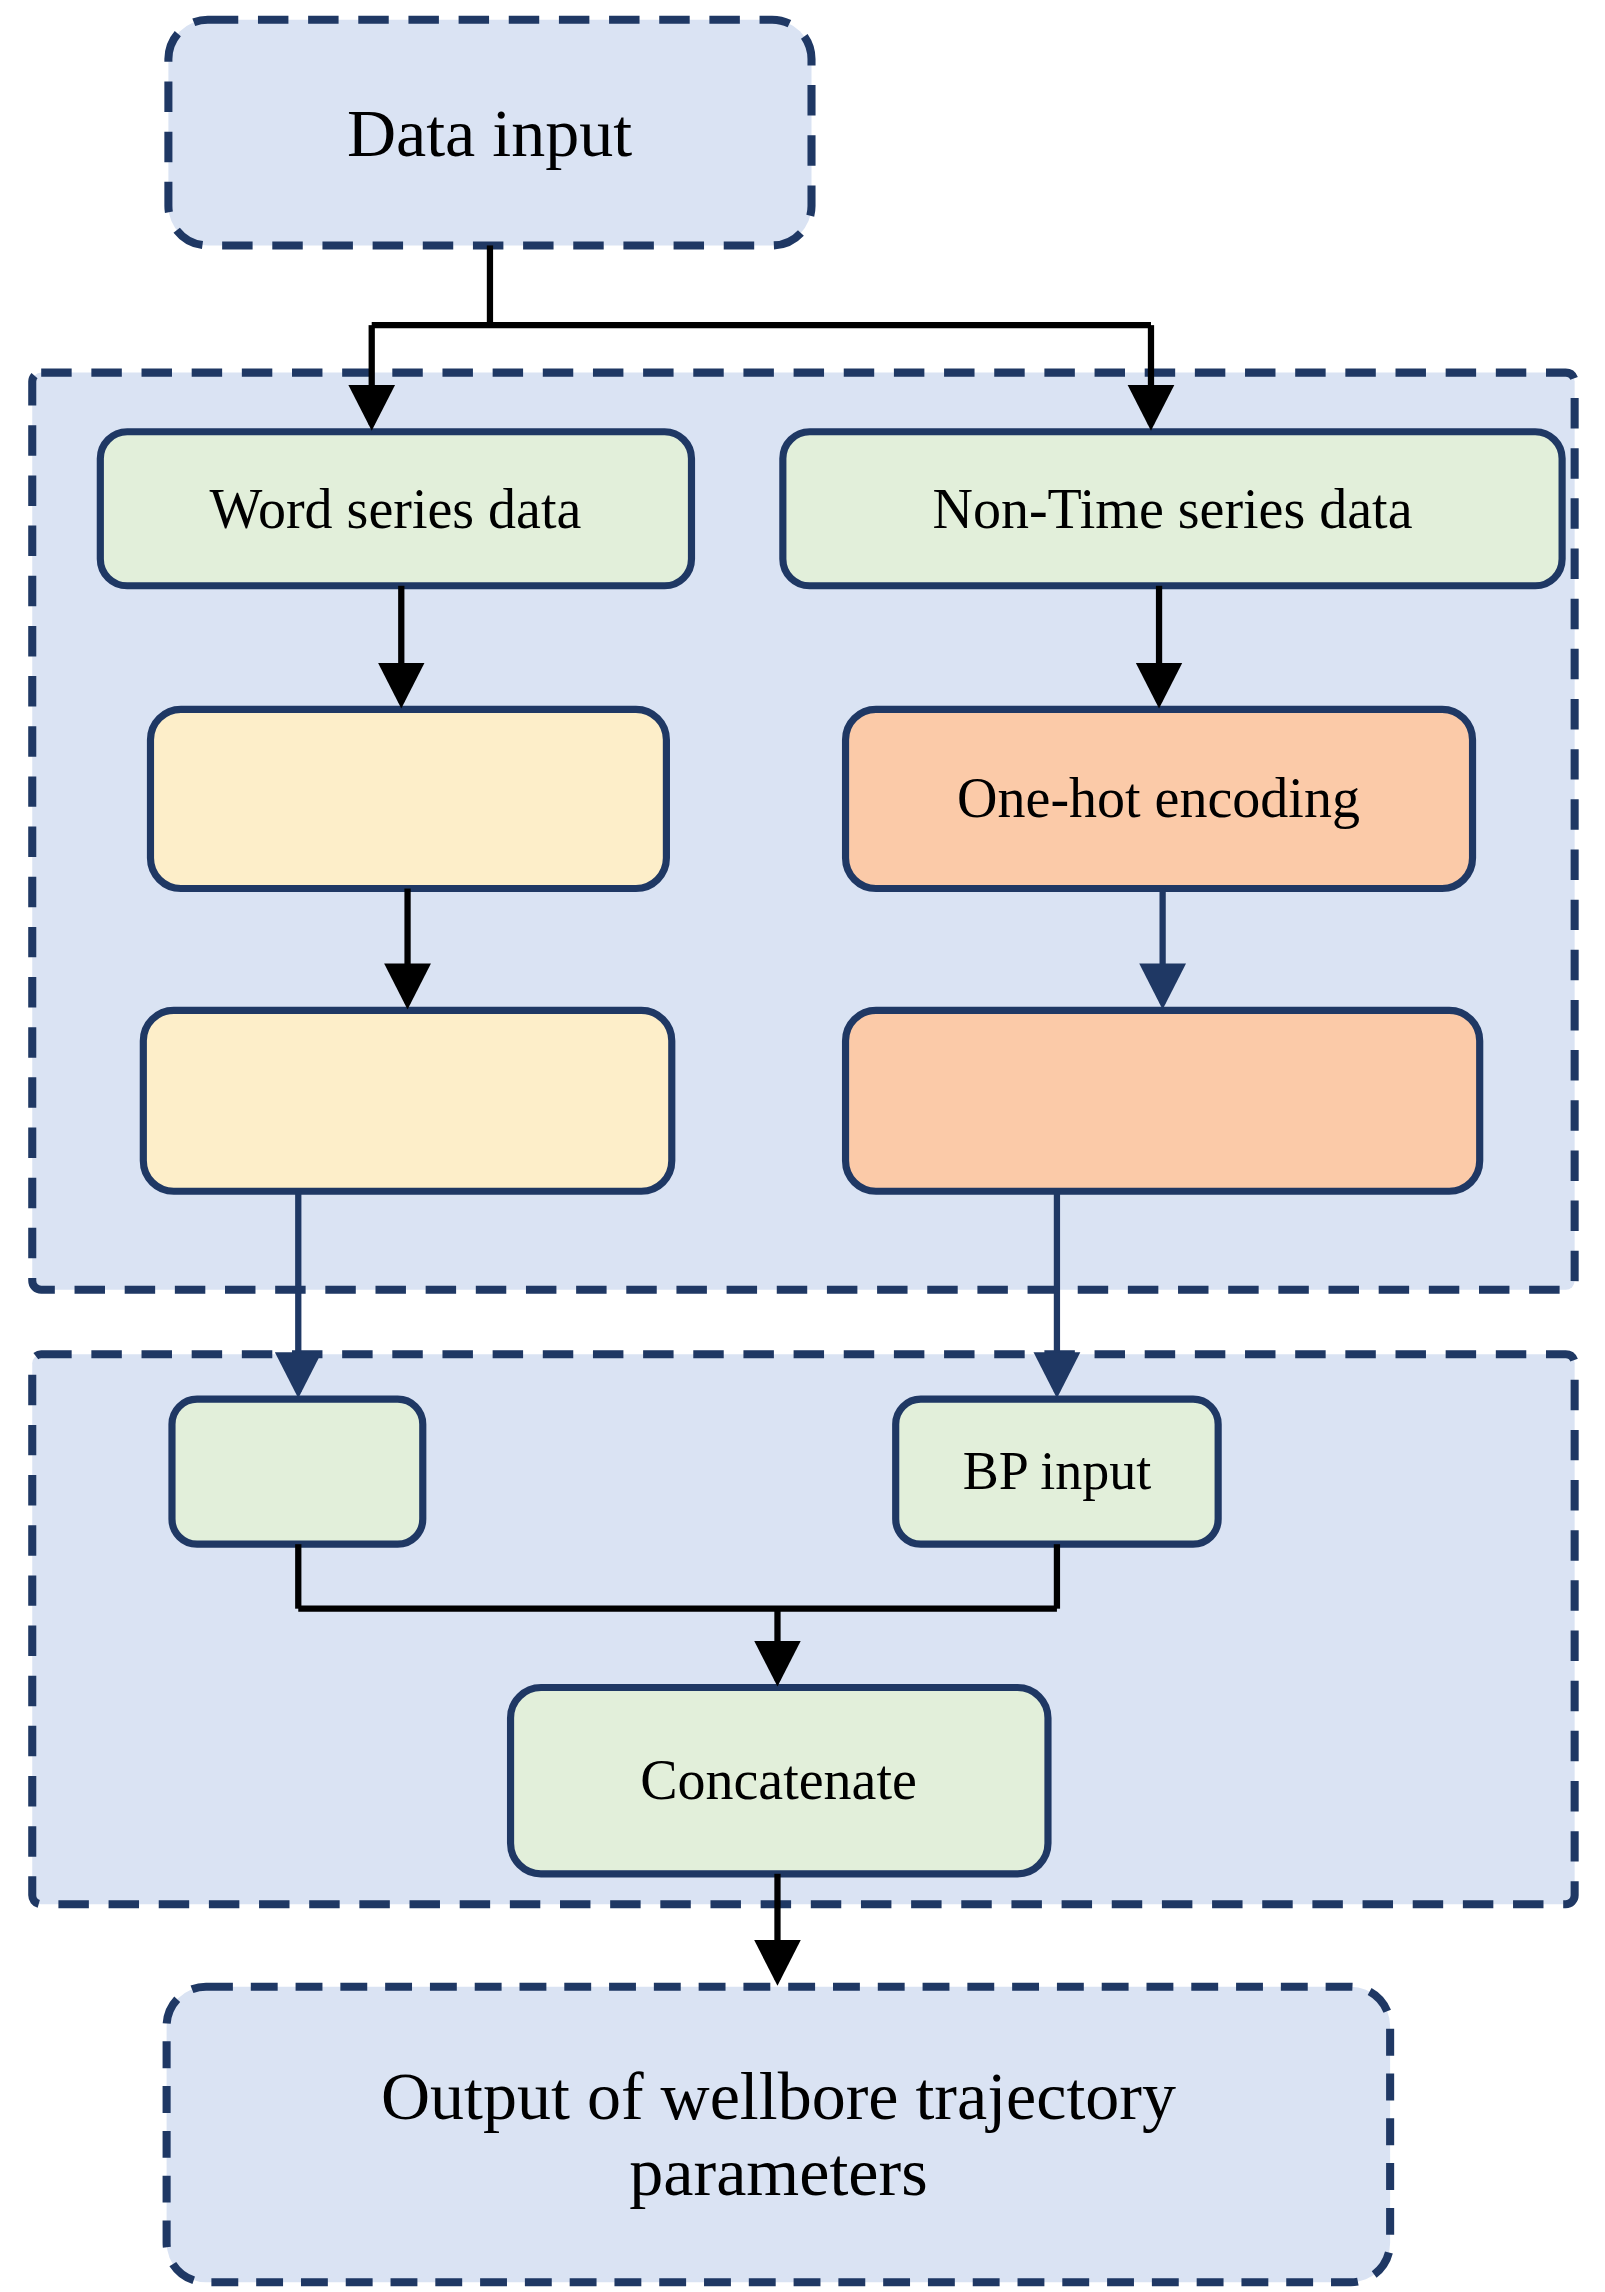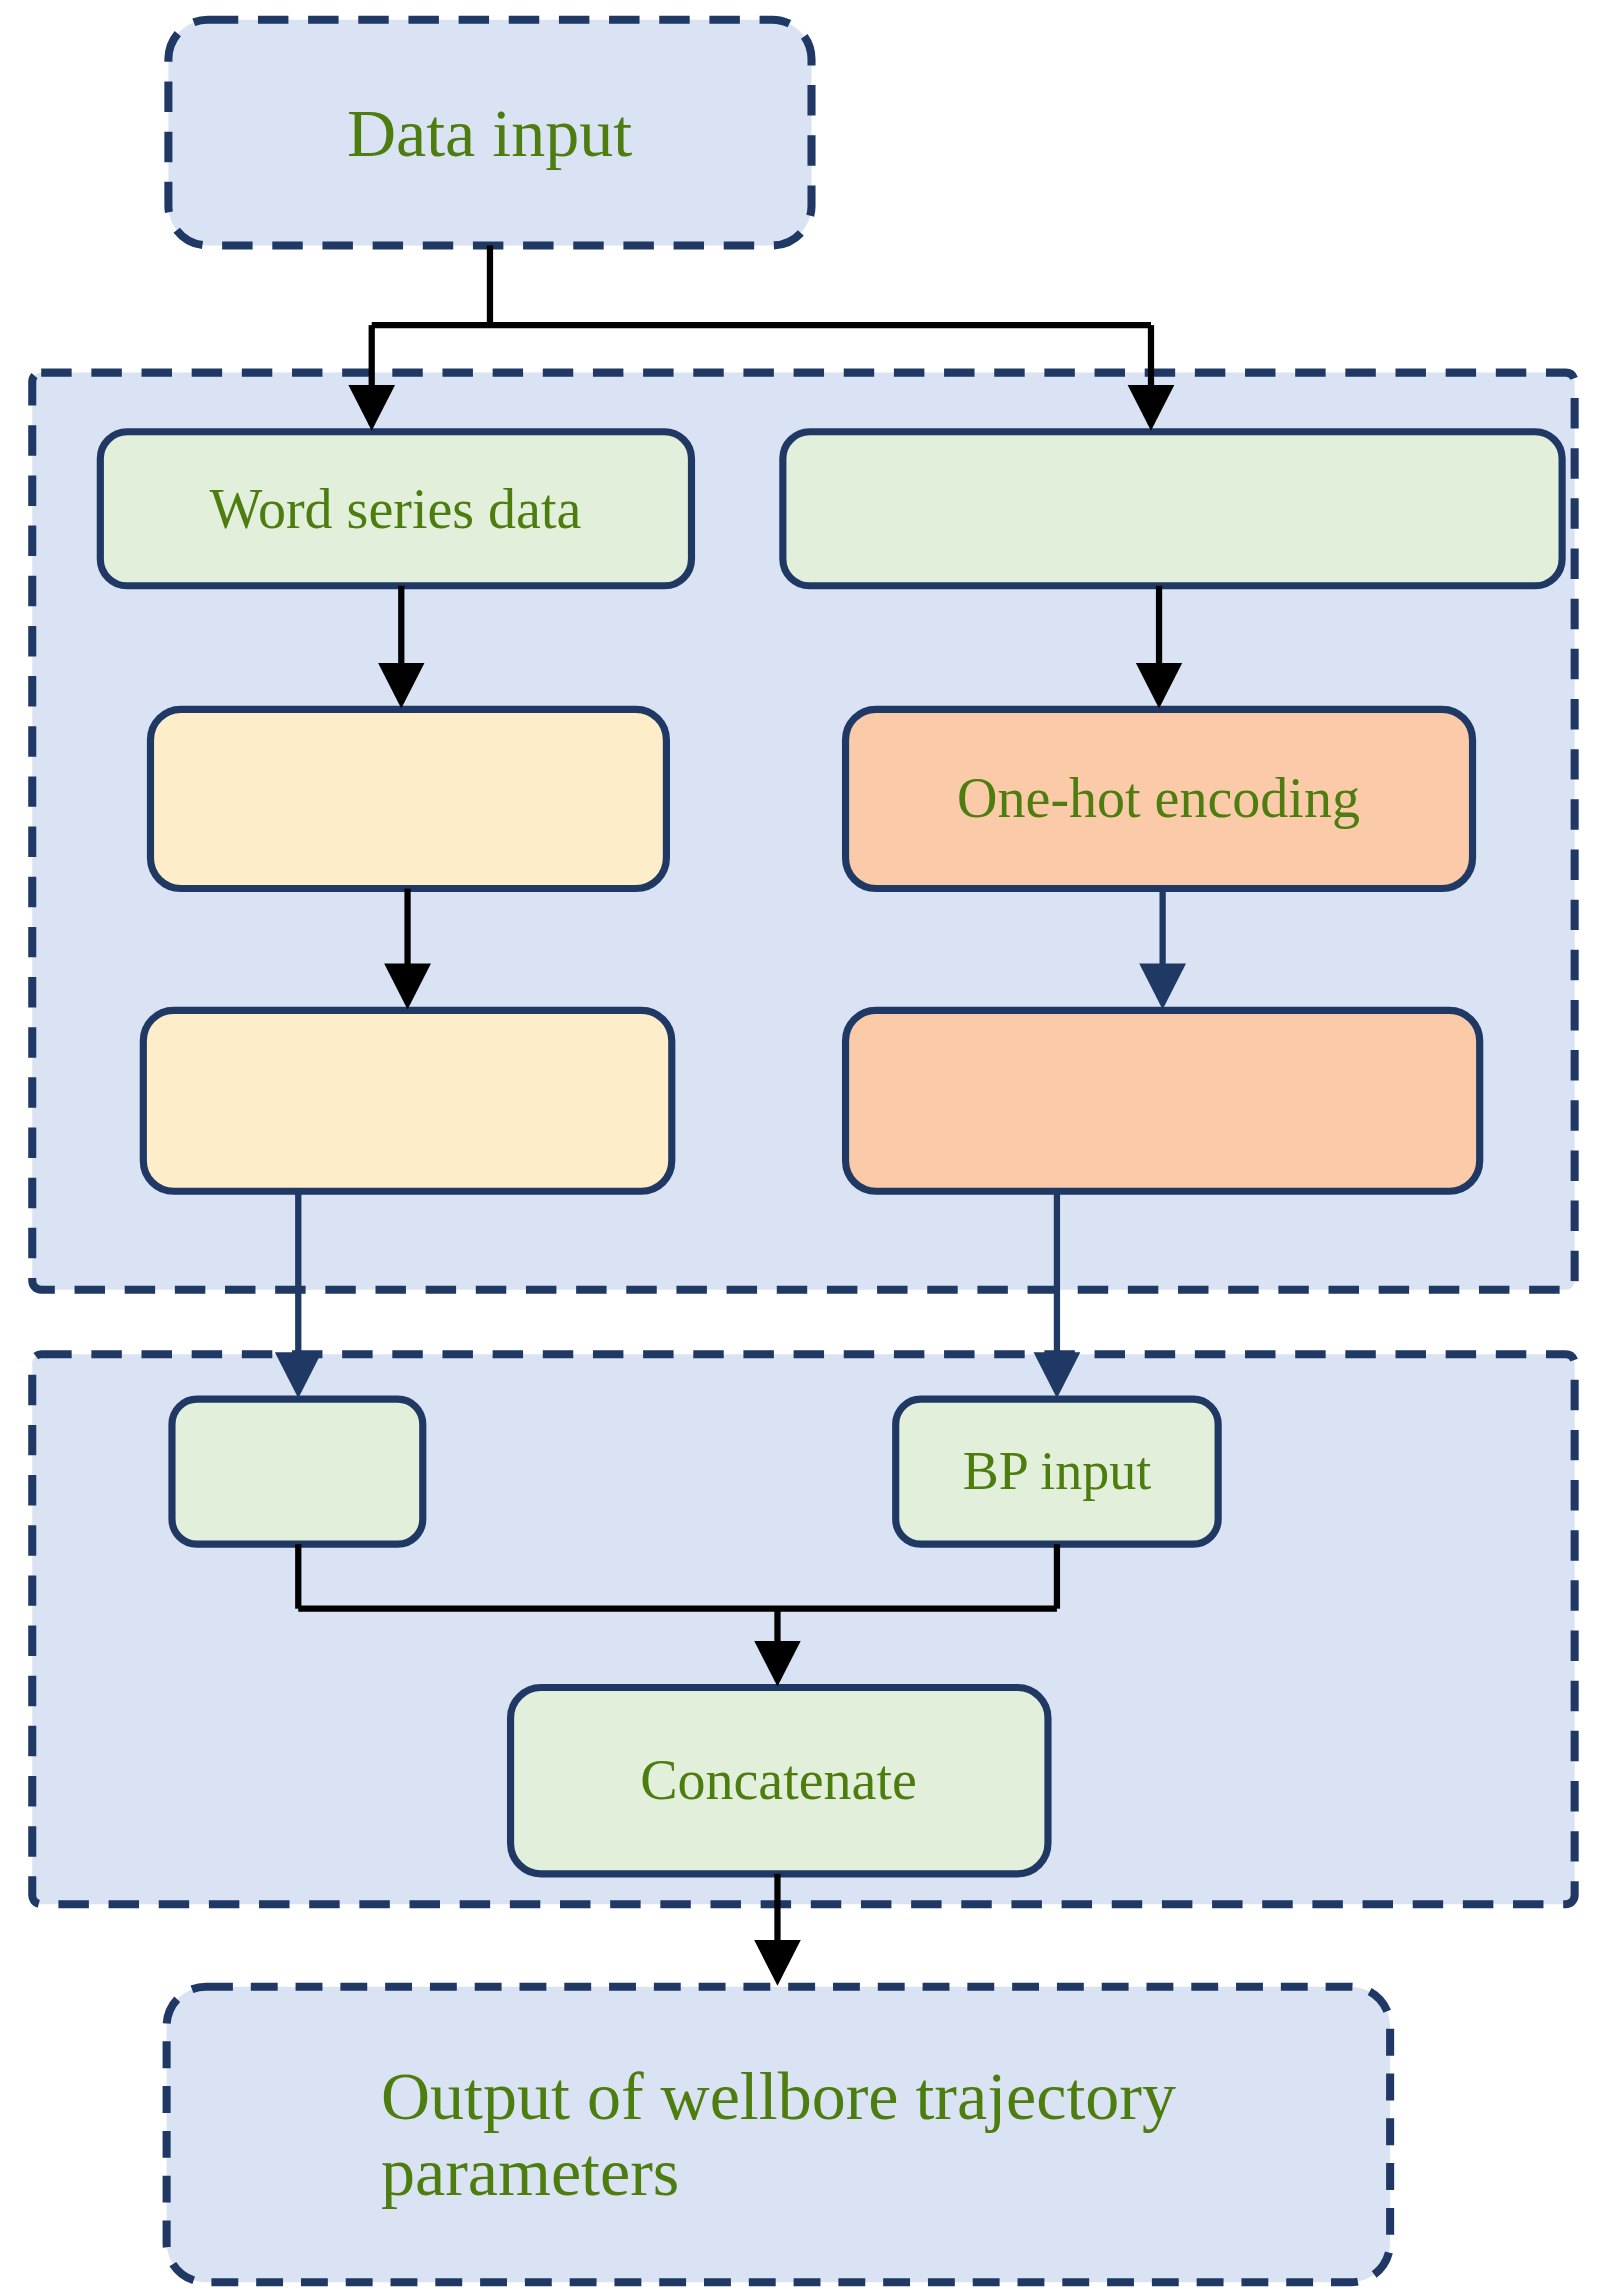--- a/index.html
+++ b/index.html
@@ -20,22 +20,22 @@
     top: 0;
     left: 0;
     width: 1606px;
     height: 2293px;
   }
   .node-label {
     position: absolute;
     display: flex;
     align-items: center;
     justify-content: center;
-    text-align: left;
-    color: #4d7c0f;
+    text-align: center;
+    color: #000000;
     font-family: "Liberation Serif", "DejaVu Serif", serif;
     font-weight: 400;
     line-height: 1.12;
     white-space: pre-line;
     pointer-events: none;
   }
   .grp-label { font-size: 68px; }
   .box-label { font-size: 56px; }
   .box-label-sm { font-size: 54px; }
 </style>
@@ -98,20 +98,21 @@
     <path d="M 333 1796 L 1180 1796" fill="none" stroke="#000000" stroke-width="7"></path>
     <path d="M 868 1796 L 868 1876" fill="none" stroke="#000000" stroke-width="7" marker-end="url(#arrowBlack)"></path>
 
     <path d="M 868 2092 L 868 2210" fill="none" stroke="#000000" stroke-width="7" marker-end="url(#arrowBlack)"></path>
   </svg>
 
   <div class="node-label grp-label" style="left:168px; top:19.7px; width:643px; height:226px;">Data input</div>
 
   <div class="node-label box-label" style="left:100px; top:432px; width:591px; height:154px;">Word series data</div>
 
+  <div class="node-label box-label" style="left:783px; top:432px; width:779px; height:154px;">Non-Time series data</div>
 
 
   <div class="node-label box-label" style="left:845px; top:709px; width:627px; height:179px;">One-hot encoding</div>
 
 
 
 
   <div class="node-label box-label-sm" style="left:896px; top:1399px; width:322px; height:145px;">BP input</div>
 
   <div class="node-label box-label" style="left:510px; top:1687px; width:537px; height:186px;">Concatenate</div>

